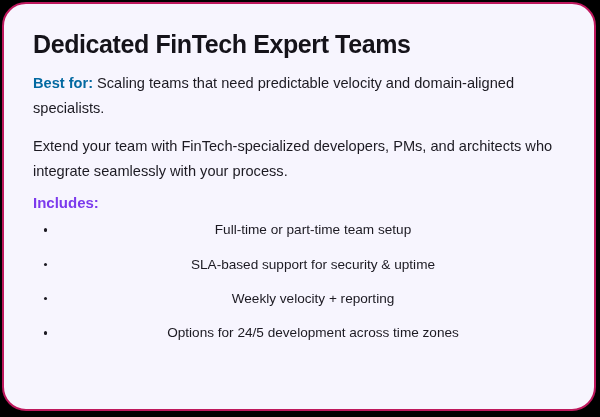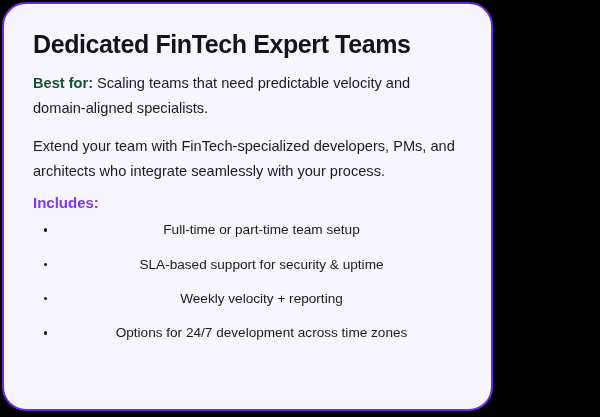--- a/index.html
+++ b/index.html
@@ -11,25 +11,25 @@
     height: 417px;
     background: #000000;
     font-family: "Liberation Sans", sans-serif;
     overflow: hidden;
   }
 
   #card {
     position: absolute;
     left: 2px;
     top: 2px;
-    width: 491px;
+    width: 594px;
     height: 409px;
     box-sizing: border-box;
     background: #f7f5fe;
-    border: 2px solid #6d28d9;
+    border: 2px solid #be185d;
     border-radius: 24px;
     overflow: hidden;
   }
 
   #card-inner {
     padding: 26px 26px 0 29px;
   }
 
   .heading {
     font-size: 25px;
@@ -51,21 +51,21 @@
   .para.best-for {
     margin-bottom: 12px;
   }
 
   .para.lead {
     margin-bottom: 8px;
   }
 
   .bold-lead {
     font-weight: bold;
-    color: #14532d;
+    color: #0369a1;
   }
 
   .includes-label {
     font-size: 15px;
     font-weight: bold;
     color: #7c3aed;
     margin: 0 0 8px 0;
     line-height: 1.4;
   }
 
@@ -111,17 +111,17 @@
     <p class="para best-for"><span class="bold-lead">Best for:</span><span> Scaling teams that need predictable velocity and domain-aligned specialists.</span></p>
 
     <p class="para lead">Extend your team with FinTech-specialized developers, PMs, and architects who integrate seamlessly with your process.</p>
 
     <p class="includes-label">Includes:</p>
 
     <ul class="bullets">
       <li>Full-time or part-time team setup</li>
       <li>SLA-based support for security &amp; uptime</li>
       <li>Weekly velocity + reporting</li>
-      <li>Options for 24/7 development across time zones</li>
+      <li>Options for 24/5 development across time zones</li>
     </ul>
 
   </div>
 </div>
 
 </body></html>

